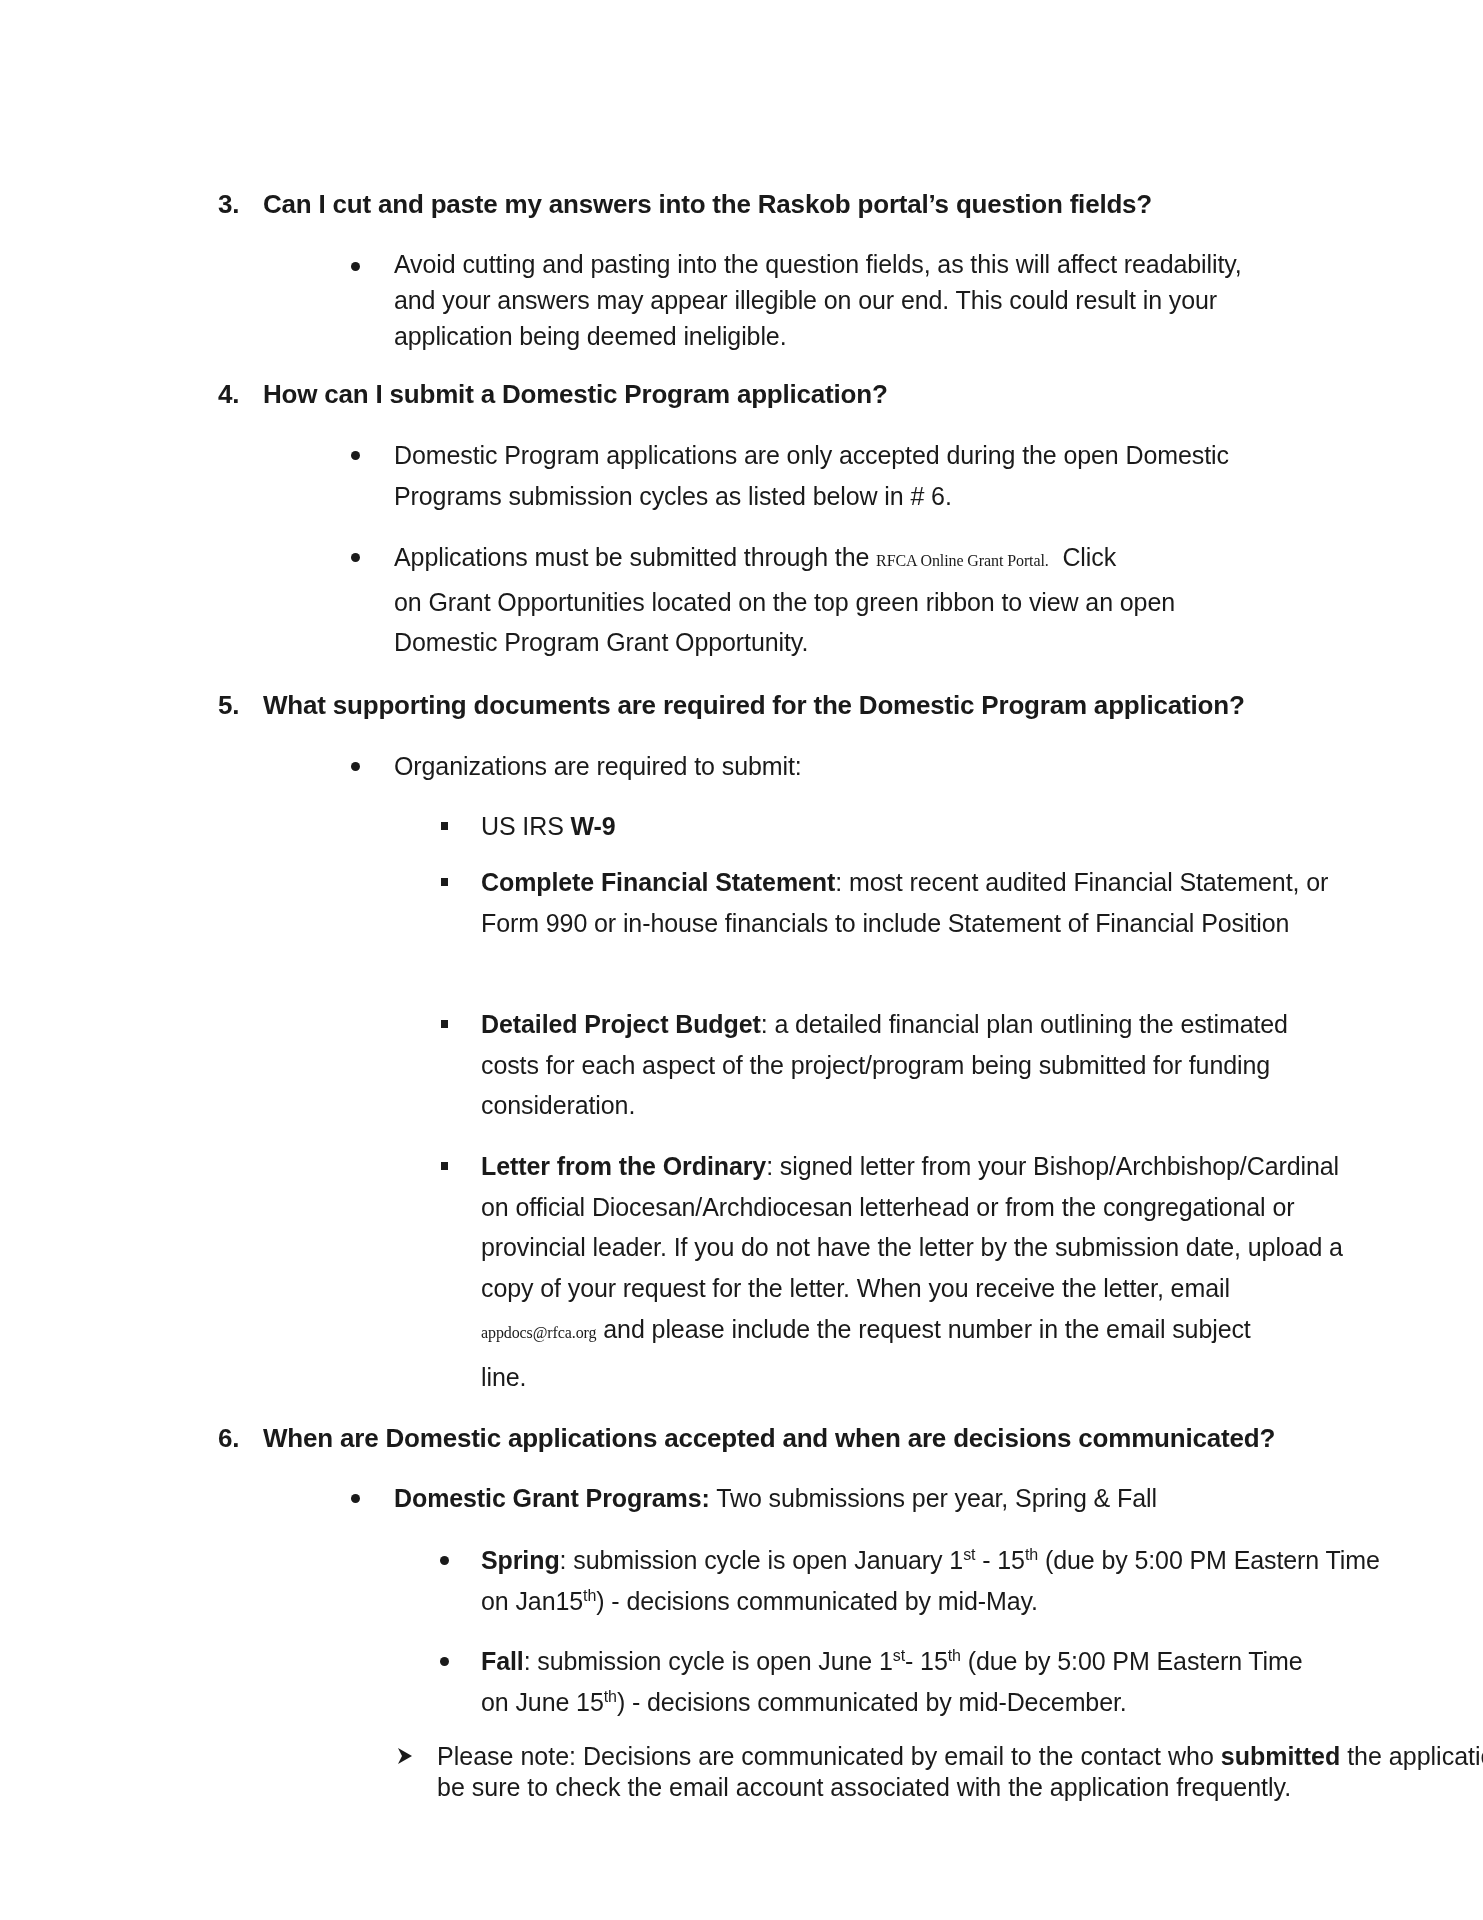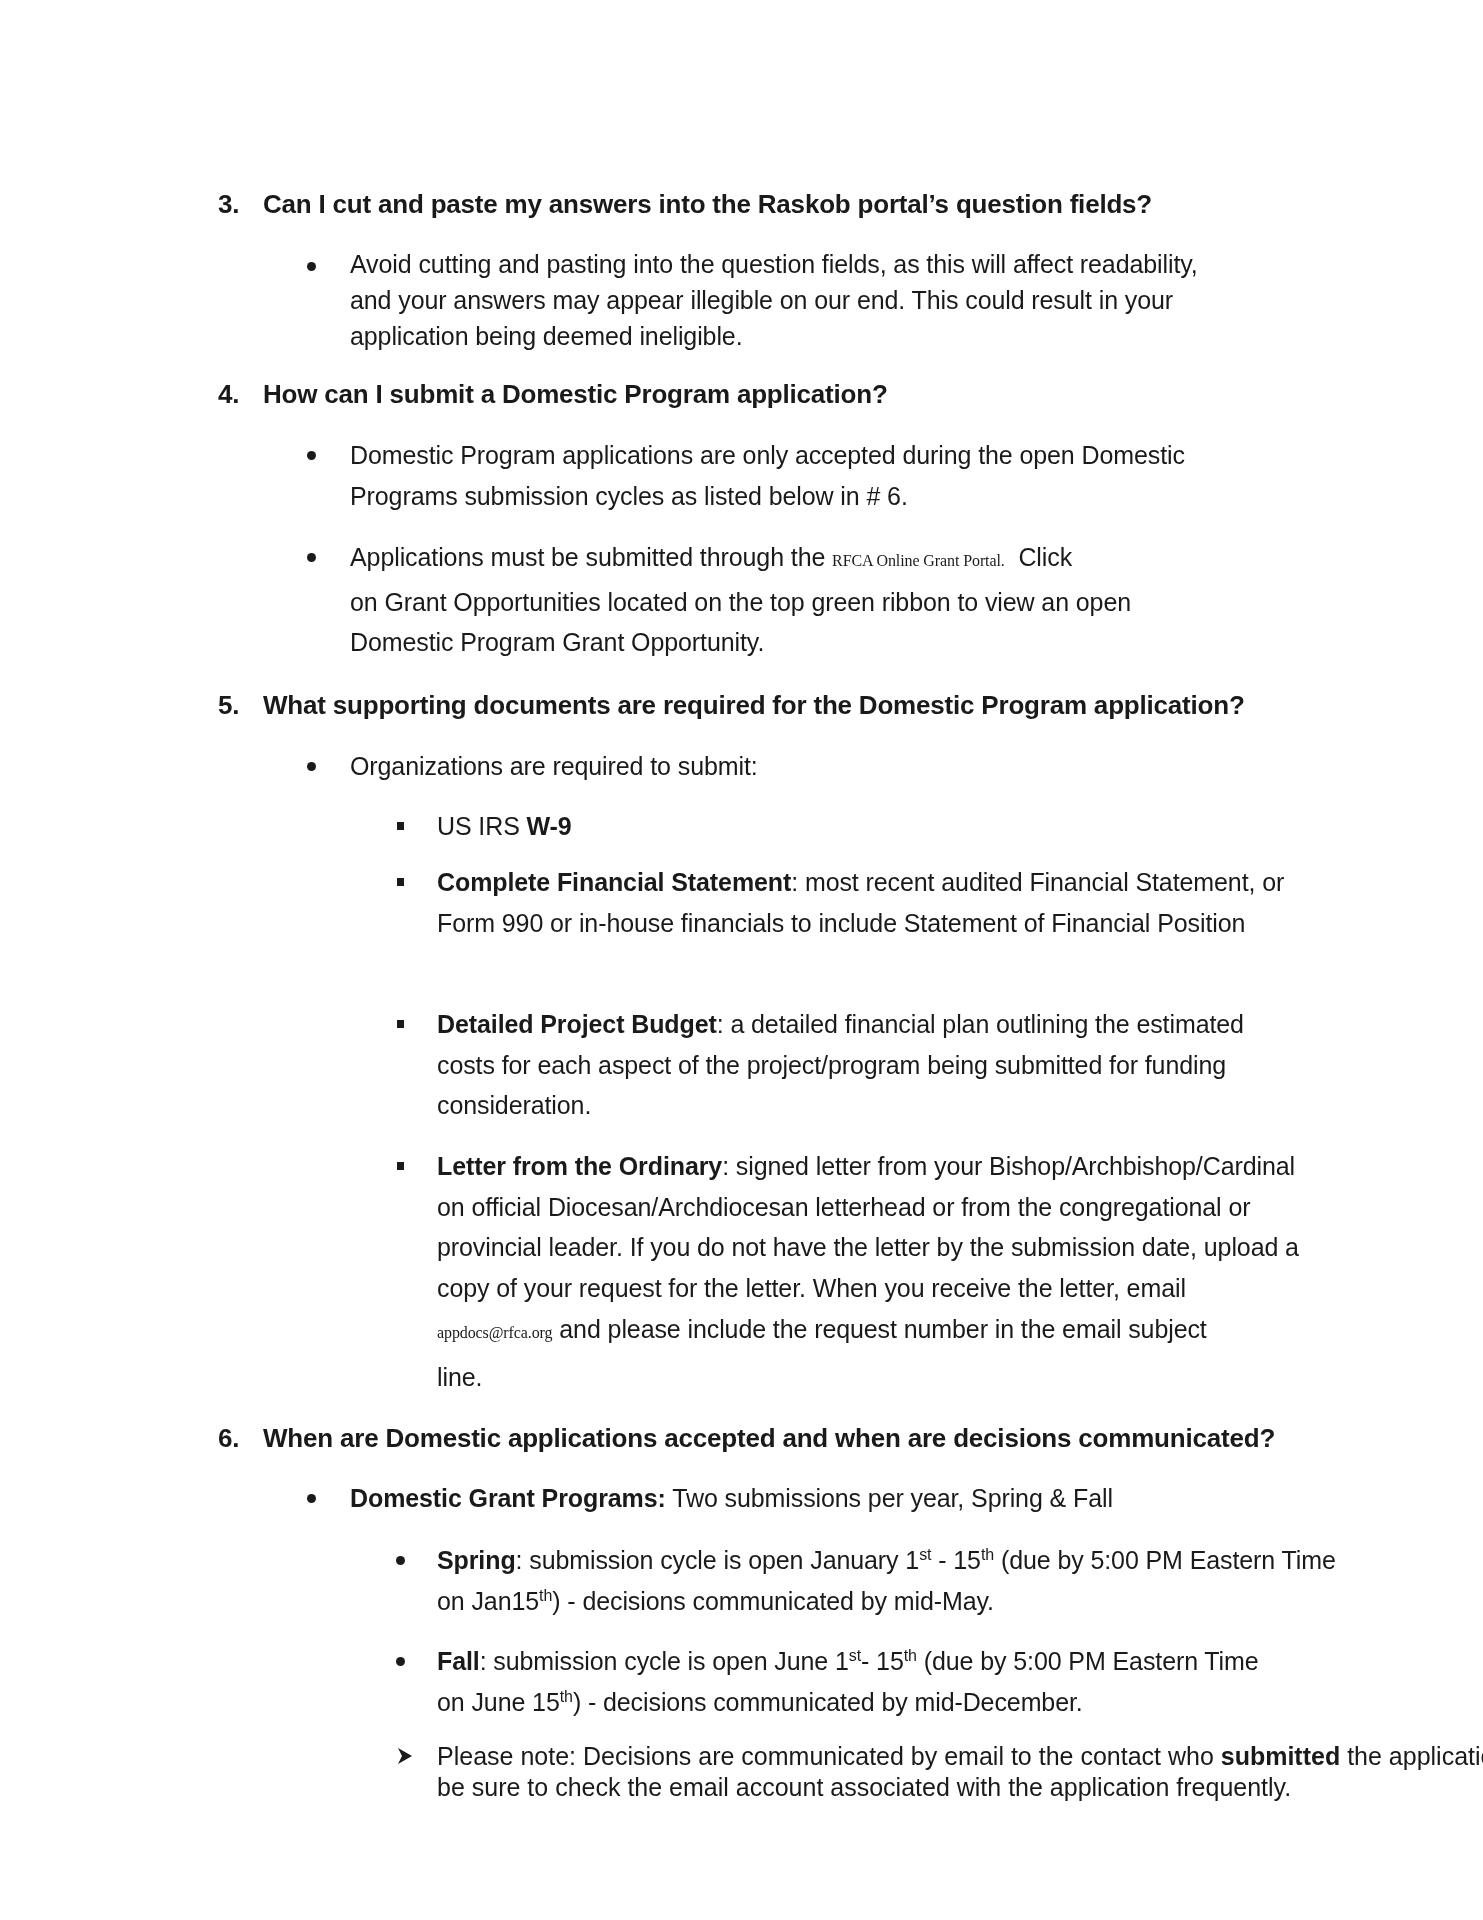--- a/index.html
+++ b/index.html
@@ -22,20 +22,21 @@
       white-space: nowrap;
       letter-spacing: -0.2px;
     }
     .q .num { display: inline-block; width: 45px; }
 
     .item {
       position: absolute;
       font-size: 25px;
       line-height: 40.5px;
       letter-spacing: -0.1px;
+      margin-left: 44px;
     }
     .l1 { left: 350px; width: 1010px; }
     .l2 { left: 437px; width: 1000px; }
 
     .marker {
       position: absolute;
       top: 0;
       height: 40px;
       display: flex;
       align-items: center;

